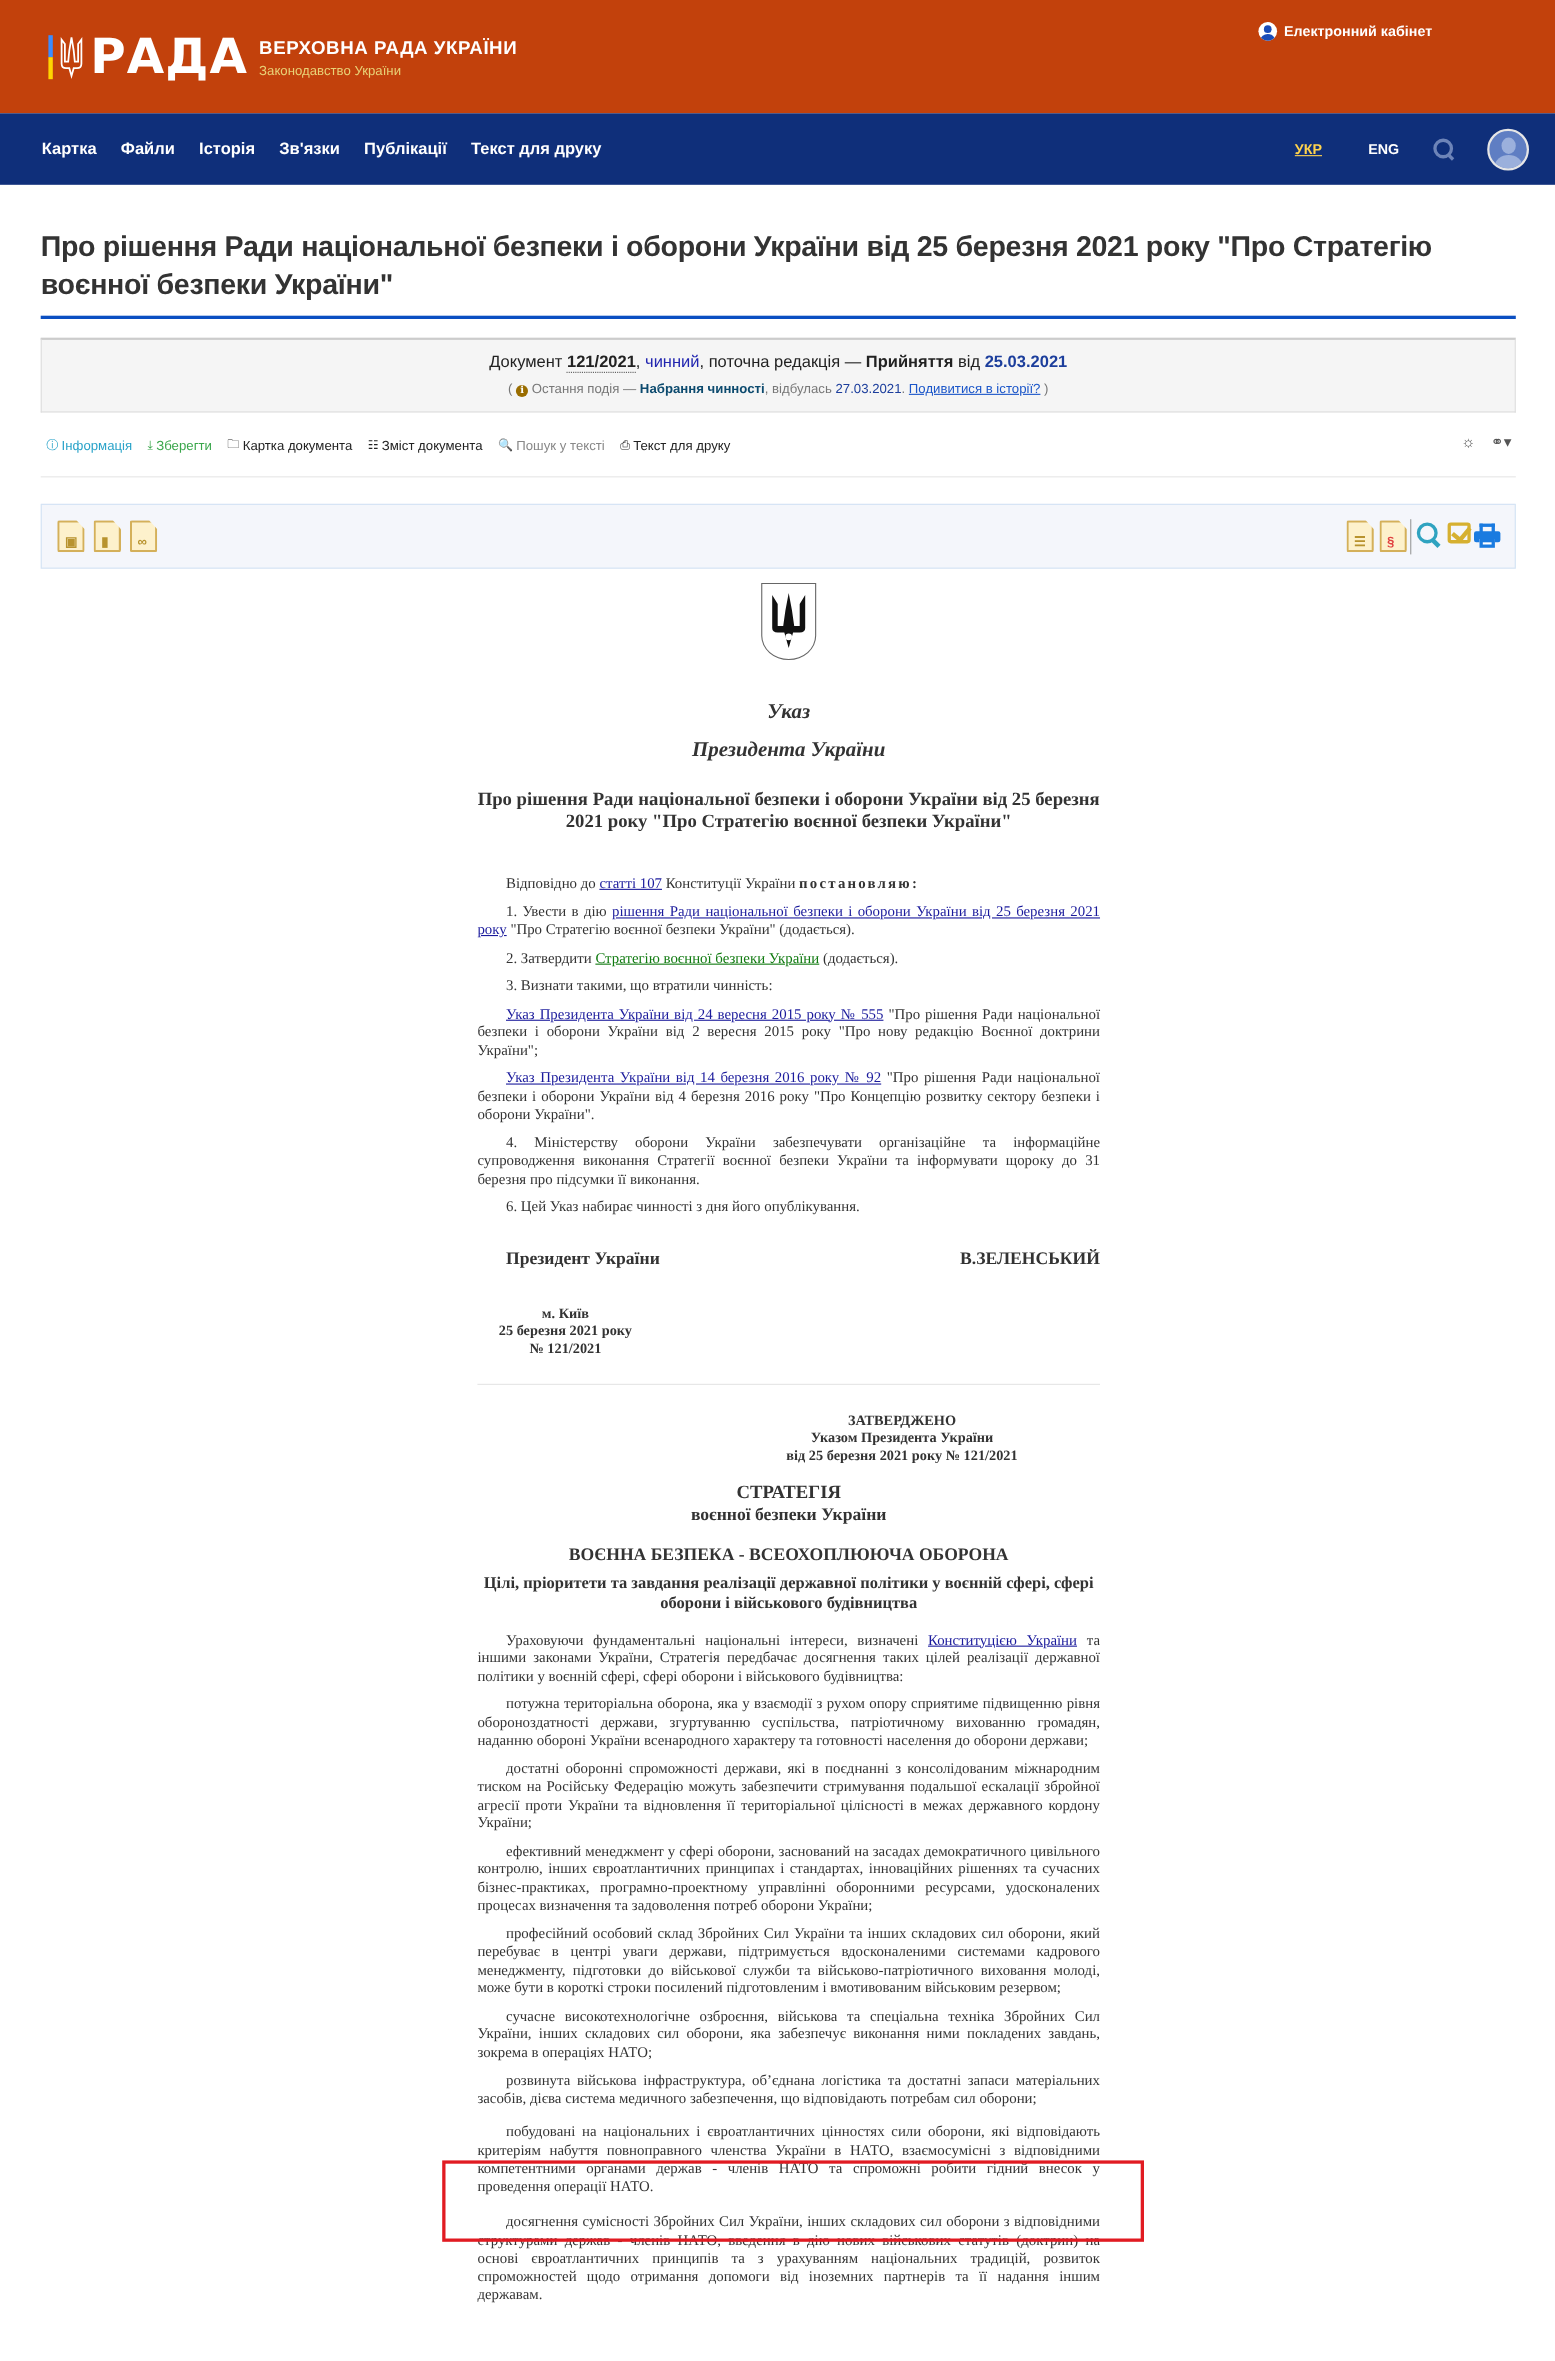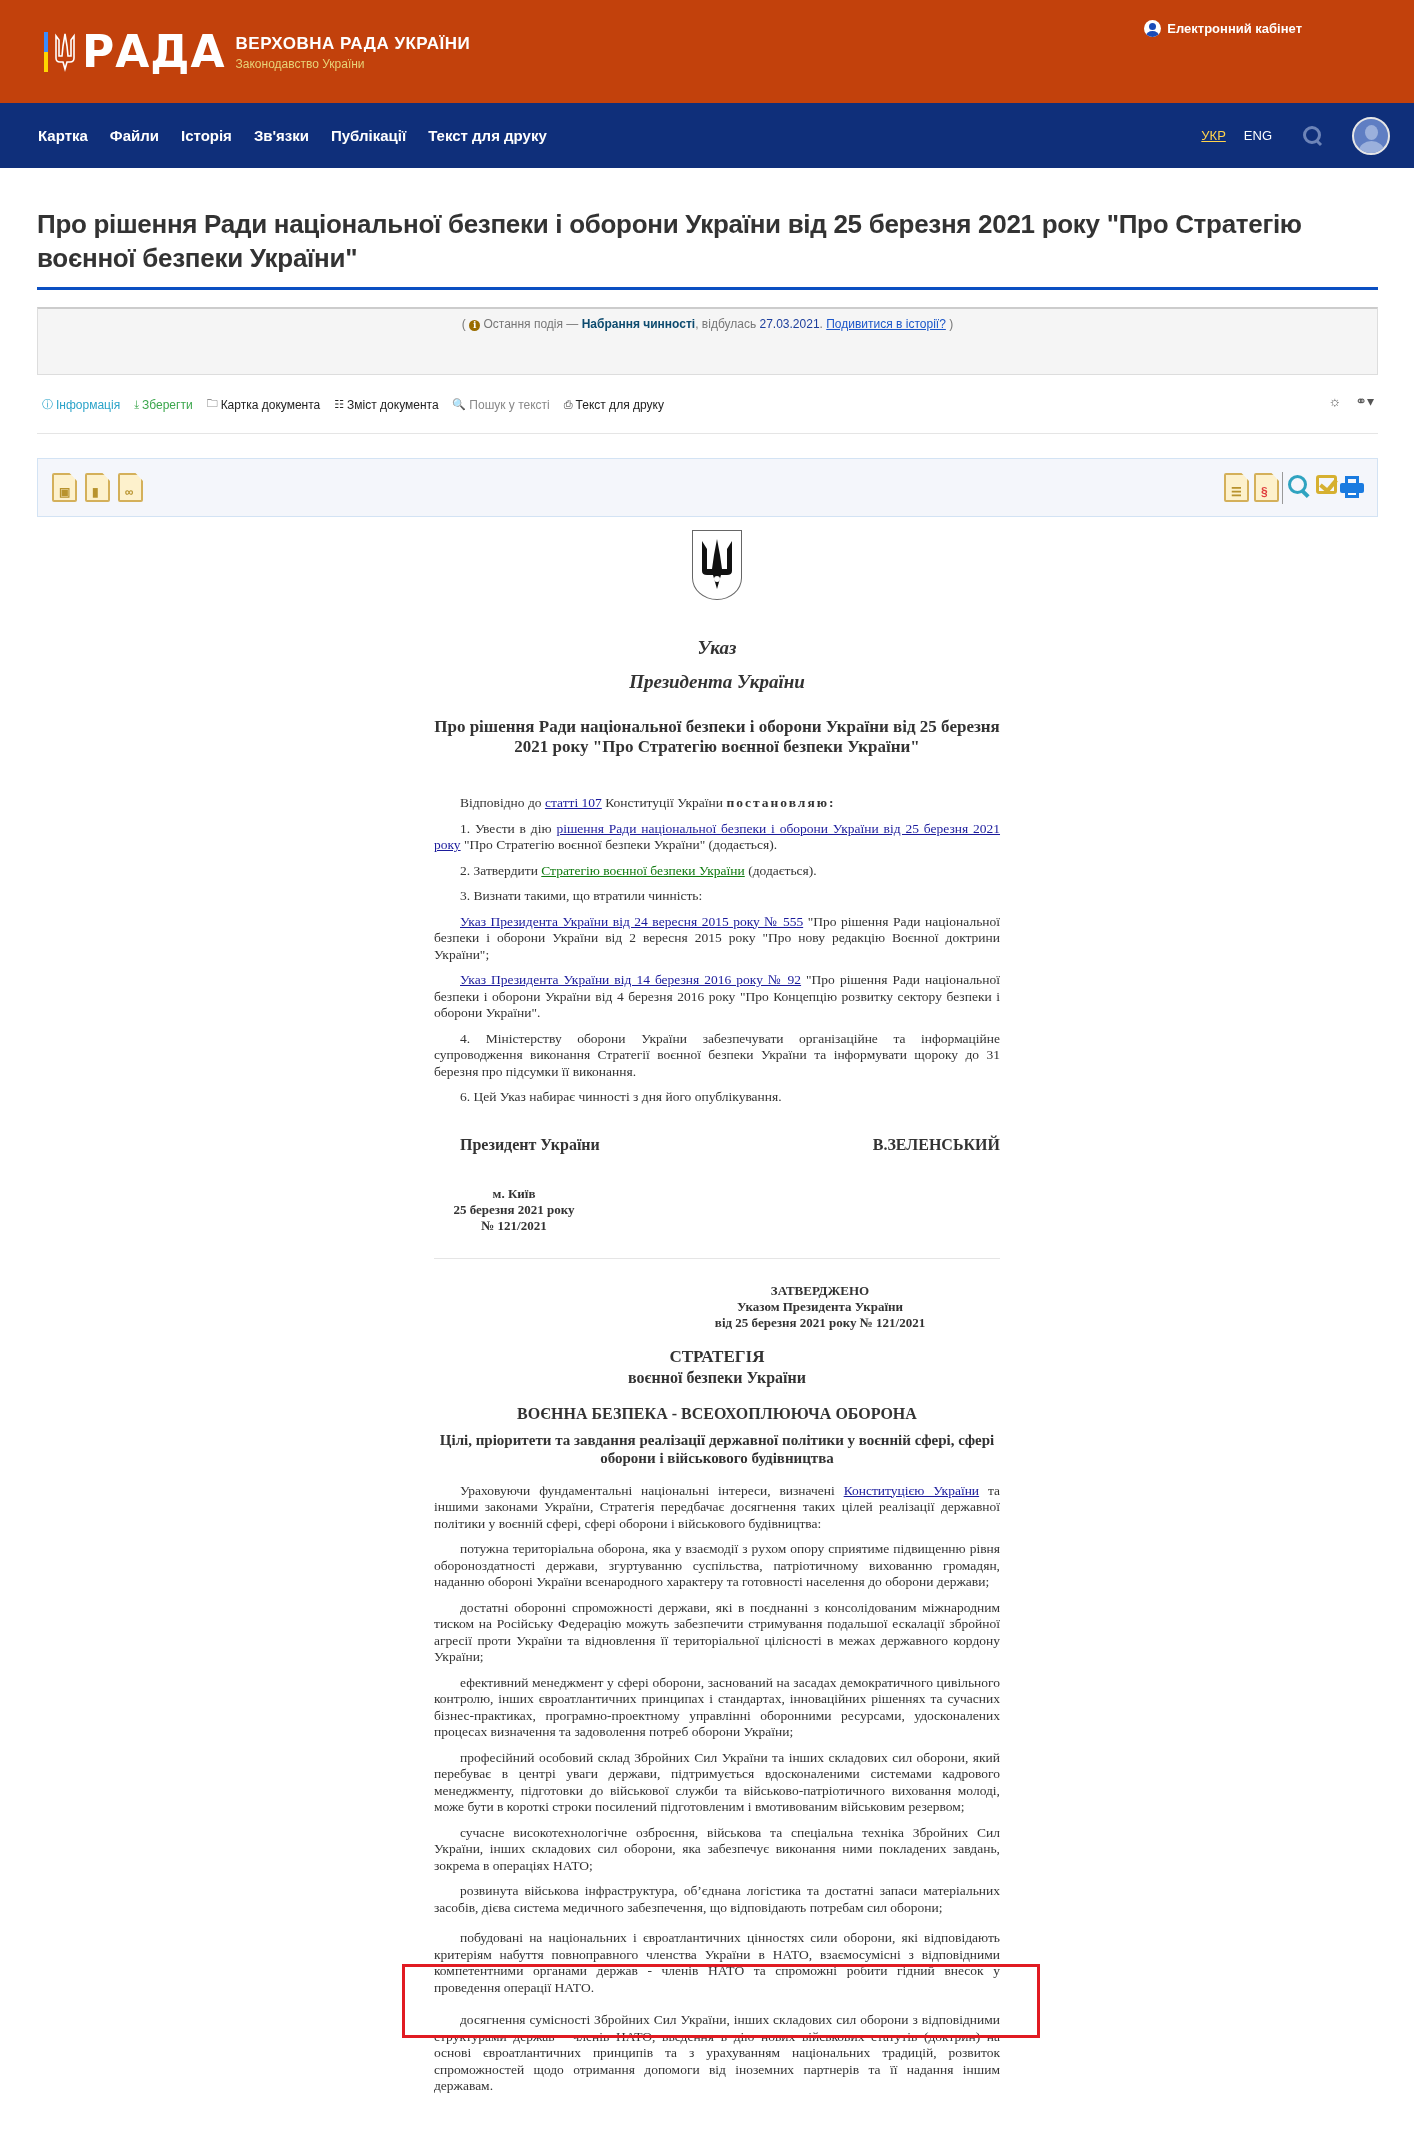--- a/index.html
+++ b/index.html
@@ -18,21 +18,21 @@
   .brand-sub { color: #e8d277; font-size: 12px; margin-top: 3px; }
   .cabinet { position: absolute; right: 112px; top: 20px; color: #fff; font-size: 13px; font-weight: bold; display: flex; align-items: center; gap: 6px; padding-left: 48px; }
   .cabinet .ic { width: 17px; height: 17px; border-radius: 50%; background: #fff; position: relative; overflow: hidden; }
   .cabinet .ic::before { content: ""; position: absolute; left: 5px; top: 3px; width: 7px; height: 7px; border-radius: 50%; background: #1a4cb8; }
   .cabinet .ic::after { content: ""; position: absolute; left: 2px; top: 11px; width: 13px; height: 10px; border-radius: 50%; background: #1a4cb8; }
 
   .navbar { height: 65px; background: #0f2f7a; position: relative; display: flex; align-items: center; }
   .nav-items { display: flex; margin-left: 38px; gap: 22px; }
   .nav-item { color: #fff; font-size: 15px; font-weight: bold; cursor: pointer; }
   .nav-right { position: absolute; right: 24px; top: 0; height: 65px; display: flex; align-items: center; }
-  .lang { font-size: 13px; font-weight: normal; color: #fff; margin-right: 18px; }
+  .lang { font-size: 13px; font-weight: bold; color: #fff; margin-right: 18px; margin-left: 24px; }
   .lang.active { color: #ffd34d; text-decoration: underline; }
   .nav-search { width: 22px; height: 22px; margin: 0 28px 0 12px; position: relative; }
   .nav-search::before { content: ""; position: absolute; left: 1px; top: 1px; width: 12px; height: 12px; border: 3px solid #6d84b8; border-radius: 50%; }
   .nav-search::after { content: ""; position: absolute; left: 15px; top: 14px; width: 3px; height: 7px; background: #6d84b8; transform: rotate(-45deg); }
   .avatar { width: 38px; height: 38px; border-radius: 50%; border: 2px solid #e6e6e6; background: #5f7ec3; position: relative; overflow: hidden; }
   .avatar::before { content: ""; position: absolute; left: 11px; top: 6px; width: 13px; height: 15px; border-radius: 50%; background: #9bb0dc; }
   .avatar::after { content: ""; position: absolute; left: 5px; top: 22px; width: 25px; height: 20px; border-radius: 50%; background: #9bb0dc; }
 
   .page-title { position: absolute; left: 37px; top: 207px; width: 1340px; font-size: 26px; line-height: 34px; color: #333; font-family: "Liberation Sans Narrow", "Liberation Sans", sans-serif; letter-spacing: -0.3px; }
   .title-rule { position: absolute; left: 37px; top: 287px; width: 1341px; height: 3px; background: #0b4fc2; }
@@ -130,20 +130,23 @@
     <span class="lang">ENG</span>
     <span class="nav-search"></span>
     <span class="avatar"></span>
   </div>
 </div>
 
 <h1 class="page-title">Про рішення Ради національної безпеки і оборони України від 25 березня 2021 року "Про Стратегію воєнної безпеки України"</h1>
 <div class="title-rule"></div>
 
 <div class="docinfo">
+  <div class="l1">
+    <span>Документ </span><b class="num">121/2021</b>, <span class="stat">чинний</span><span>, поточна редакція — </span><b>Прийняття</b><span> від </span><span class="date">25.03.2021</span>
+  </div>
   <div class="l2">
     ( <span class="ic">i</span><span> Остання подія — </span><b>Набрання чинності</b><span>, відбулась </span><span class="d">27.03.2021</span>. <a>Подивитися в історії?</a> )
   </div>
 </div>
 
 <div class="tools">
   <span class="tool info">
       <span class="ti">ⓘ</span>
       <span>Інформація</span>
     </span>

